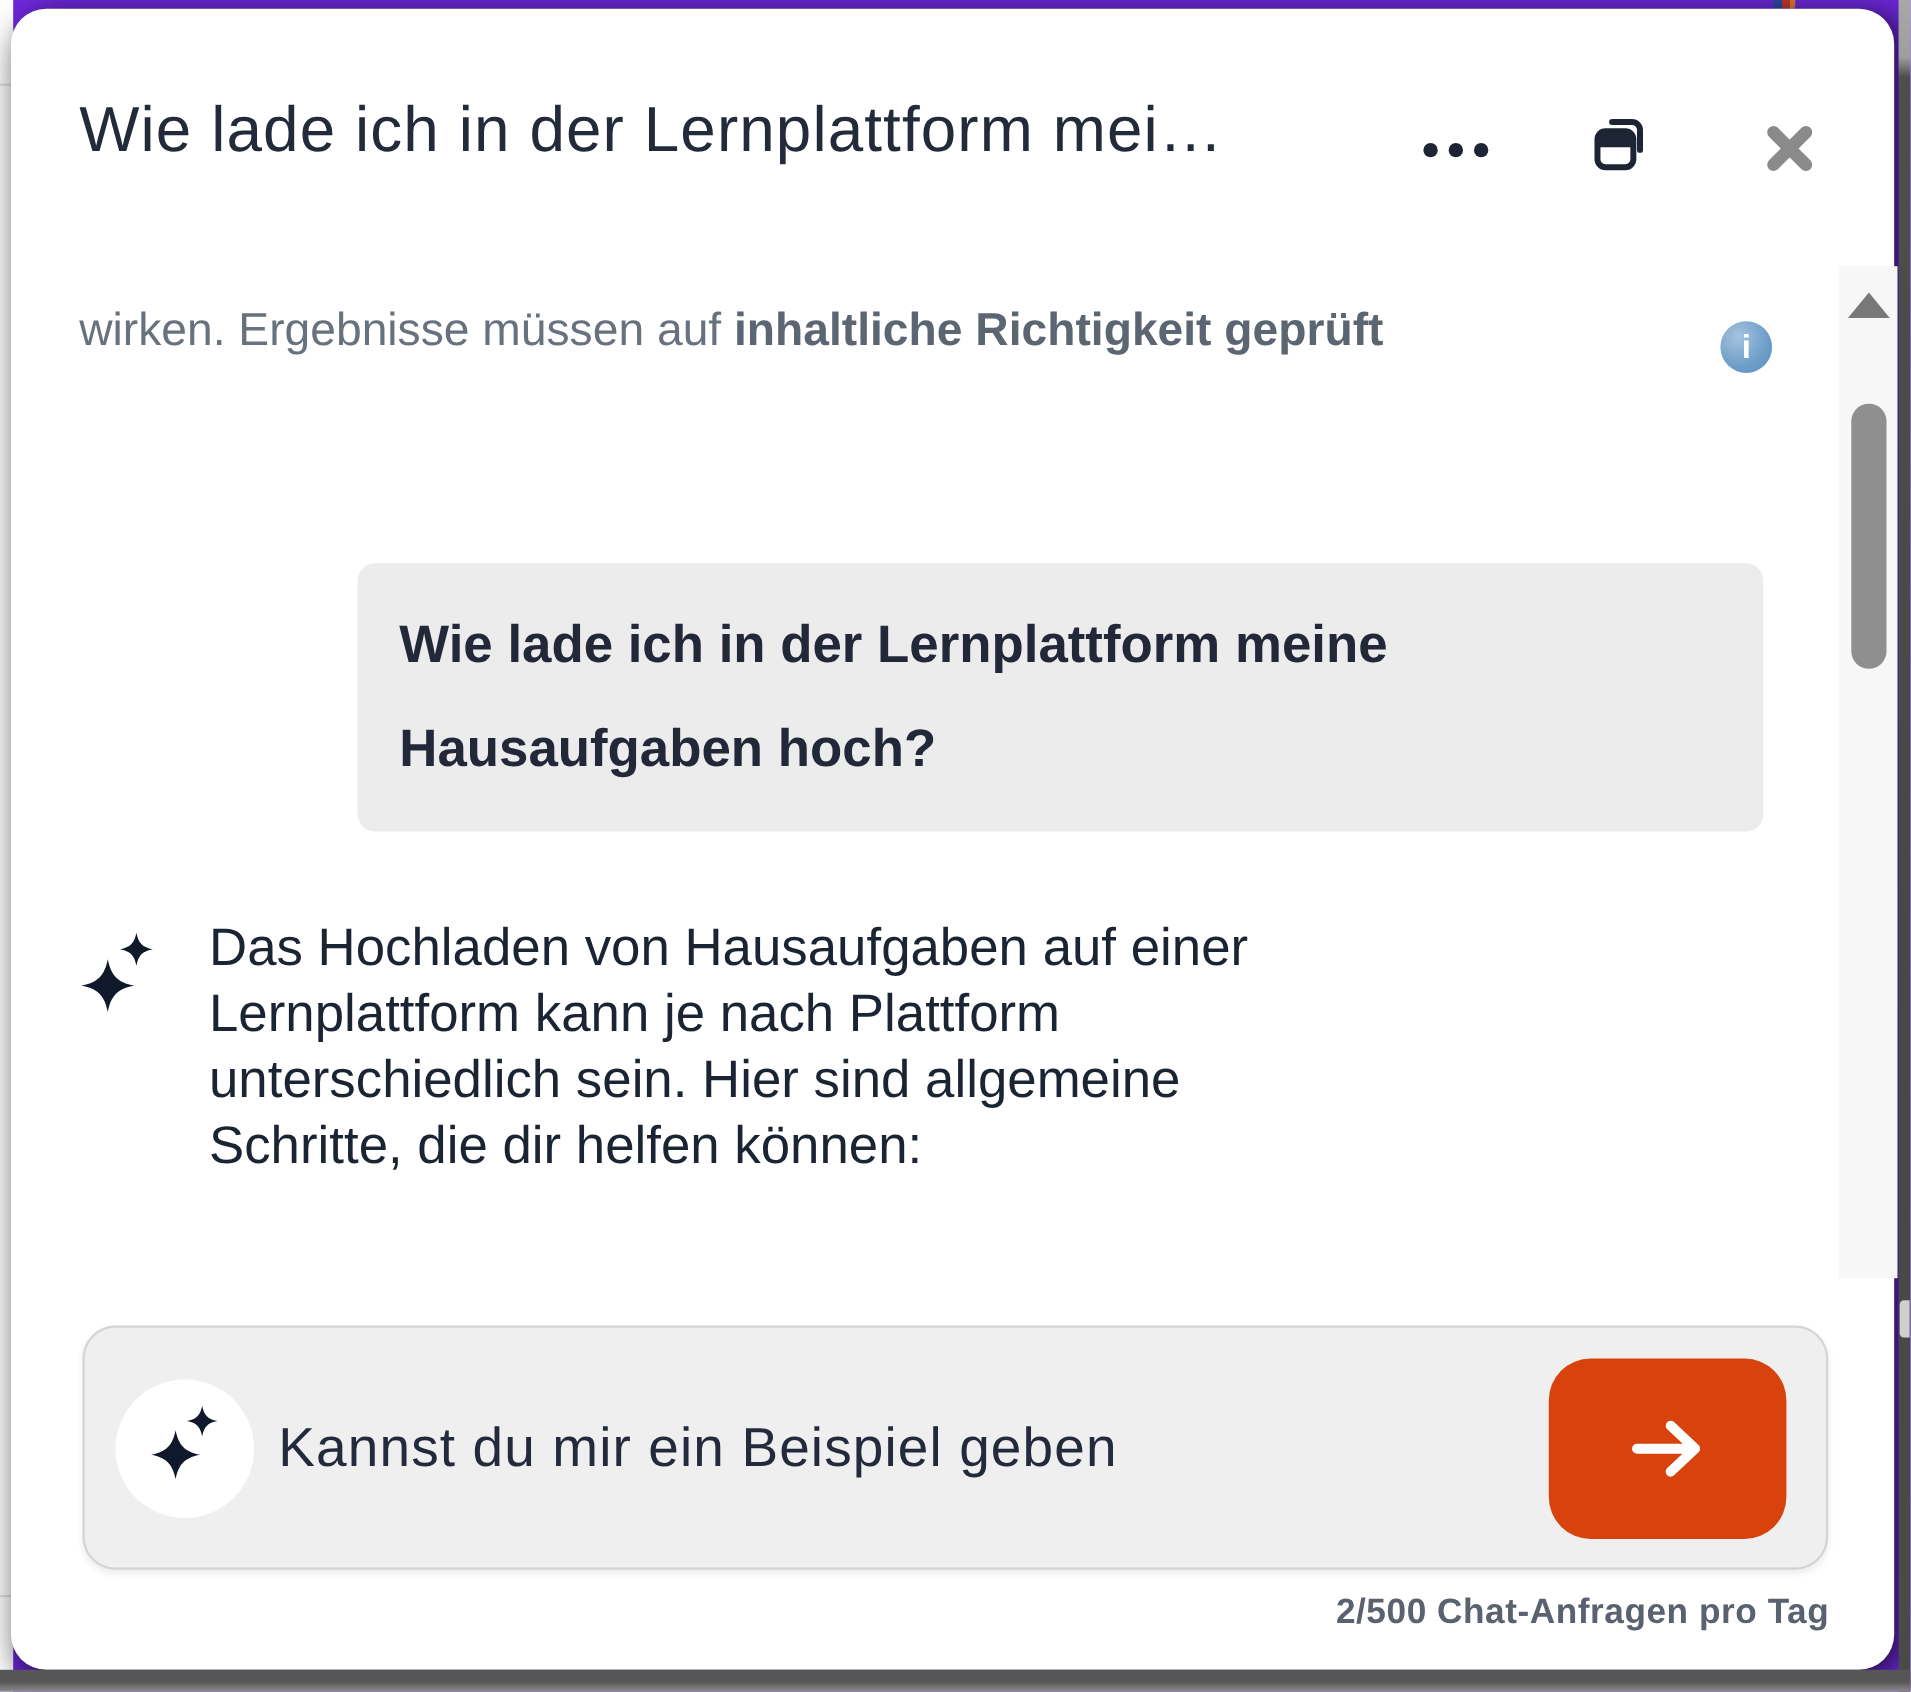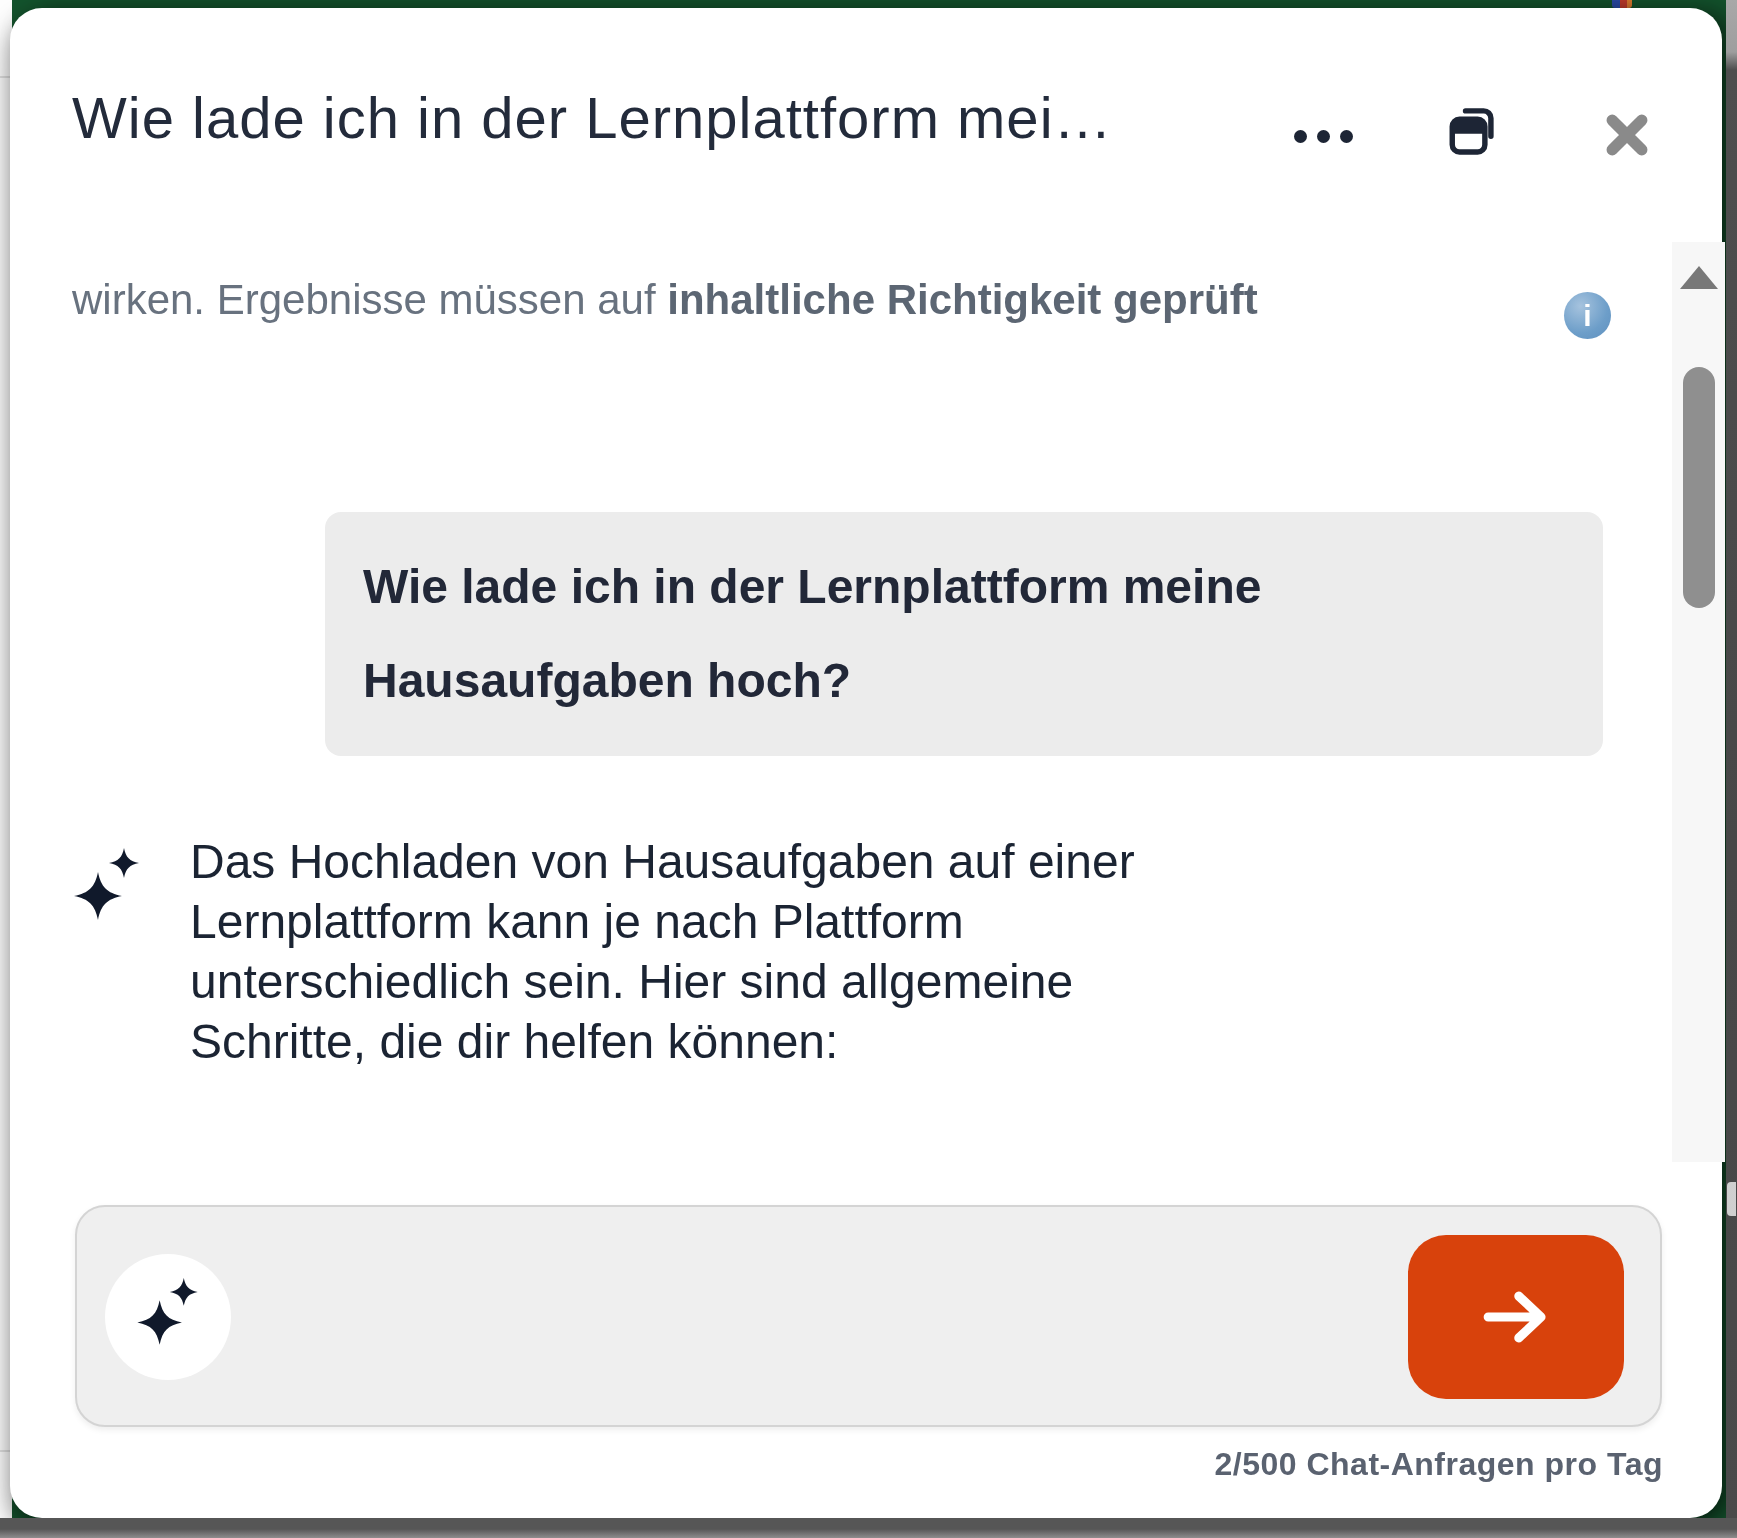--- a/index.html
+++ b/index.html
@@ -1,17 +1,17 @@
 <!DOCTYPE html>
 <html><head>
 <meta charset="utf-8">
 <style>
   html,body{margin:0;padding:0;background:#ffffff;}
   *{box-sizing:border-box;font-family:"Liberation Sans",sans-serif;}
-  .stage{position:relative;width:1737px;height:1538px;overflow:hidden;background:#14532d;}
+  .stage{position:relative;width:1737px;height:1538px;overflow:hidden;background:#6d28d9;}
 
   
   .left-sliver{position:absolute;left:0;top:0;width:12px;height:1538px;background:#fdfdfd;}
   .left-line{position:absolute;left:0;width:12px;height:2px;background:#e0e0e0;}
   .logo-fragment{position:absolute;left:1612px;top:0;width:20px;height:8px;
     background:linear-gradient(90deg,#2b4ba8 0 40%,#c23a2b 40% 75%,#e07b2f 75%);border-radius:0 0 3px 3px;}
   .edge-right{position:absolute;right:0;top:0;width:11px;height:1538px;
     background:linear-gradient(180deg,#a8a8a8 0px,#9e9e9e 52px,#4e4e4e 70px,#474747 55%,#4a4a4a 100%);}
   .edge-right .glyph-fragment{position:absolute;left:1px;top:1182px;width:9px;height:34px;
     background:#e8e8e8;border-radius:4px 0 0 4px;opacity:.85;}
@@ -131,20 +131,21 @@
       <div class="scroll-thumb"></div>
     </div>
 
     <div class="composer">
       <div class="composer-circle">
         <svg width="66" height="78" viewBox="0 0 35 42">
           <path d="M13 12 C14.5 19.5 17.5 22.5 25 24 C17.5 25.5 14.5 28.5 13 36 C11.5 28.5 8.5 25.5 1 24 C8.5 22.5 11.5 19.5 13 12 Z" fill="#10192b"></path>
           <path d="M26 0 C26.9 4.7 28.8 6.6 33.5 7.5 C28.8 8.4 26.9 10.3 26 15 C25.1 10.3 23.2 8.4 18.5 7.5 C23.2 6.6 25.1 4.7 26 0 Z" fill="#10192b"></path>
         </svg>
       </div>
+      <div class="suggestion">Kannst du mir ein Beispiel geben</div>
       <button class="send-btn" aria-label="send">
         <svg width="74" height="64" viewBox="0 0 52 46">
           <path d="M6 23 H42 M28 8 L44 23 L28 38" fill="none" stroke="#ffffff" stroke-width="6.5" stroke-linecap="round" stroke-linejoin="round"></path>
         </svg>
       </button>
     </div>
 
     <div class="quota">2/500 Chat-Anfragen pro Tag</div>
 
   </div>

